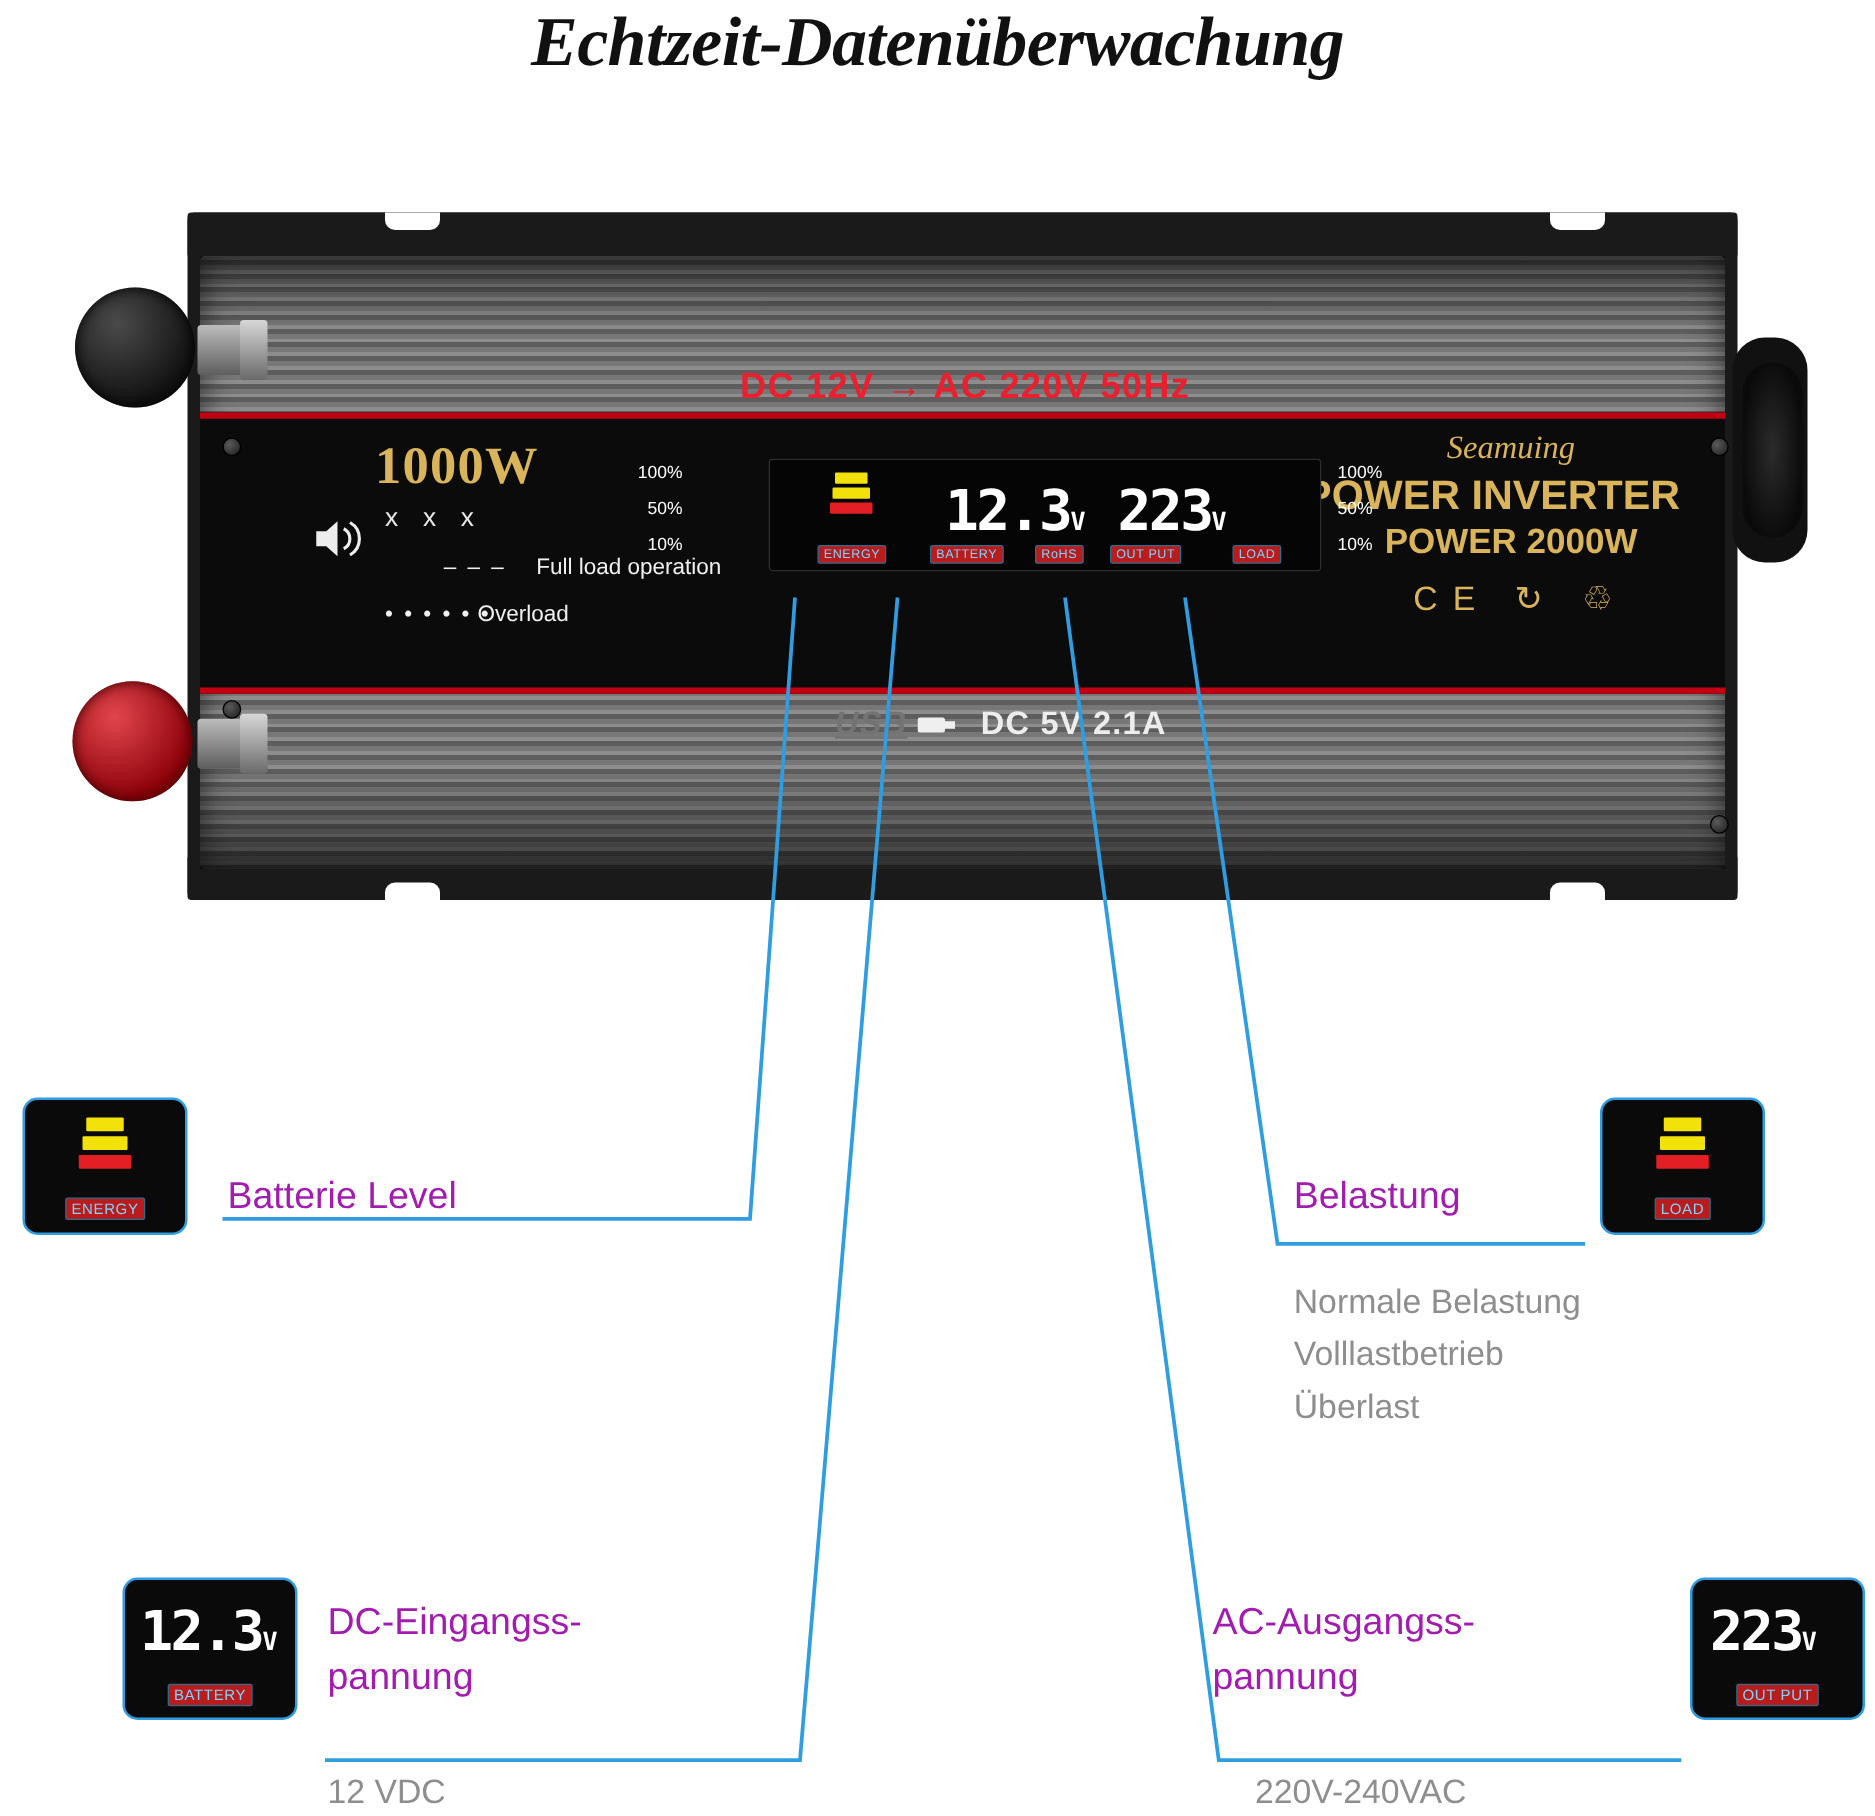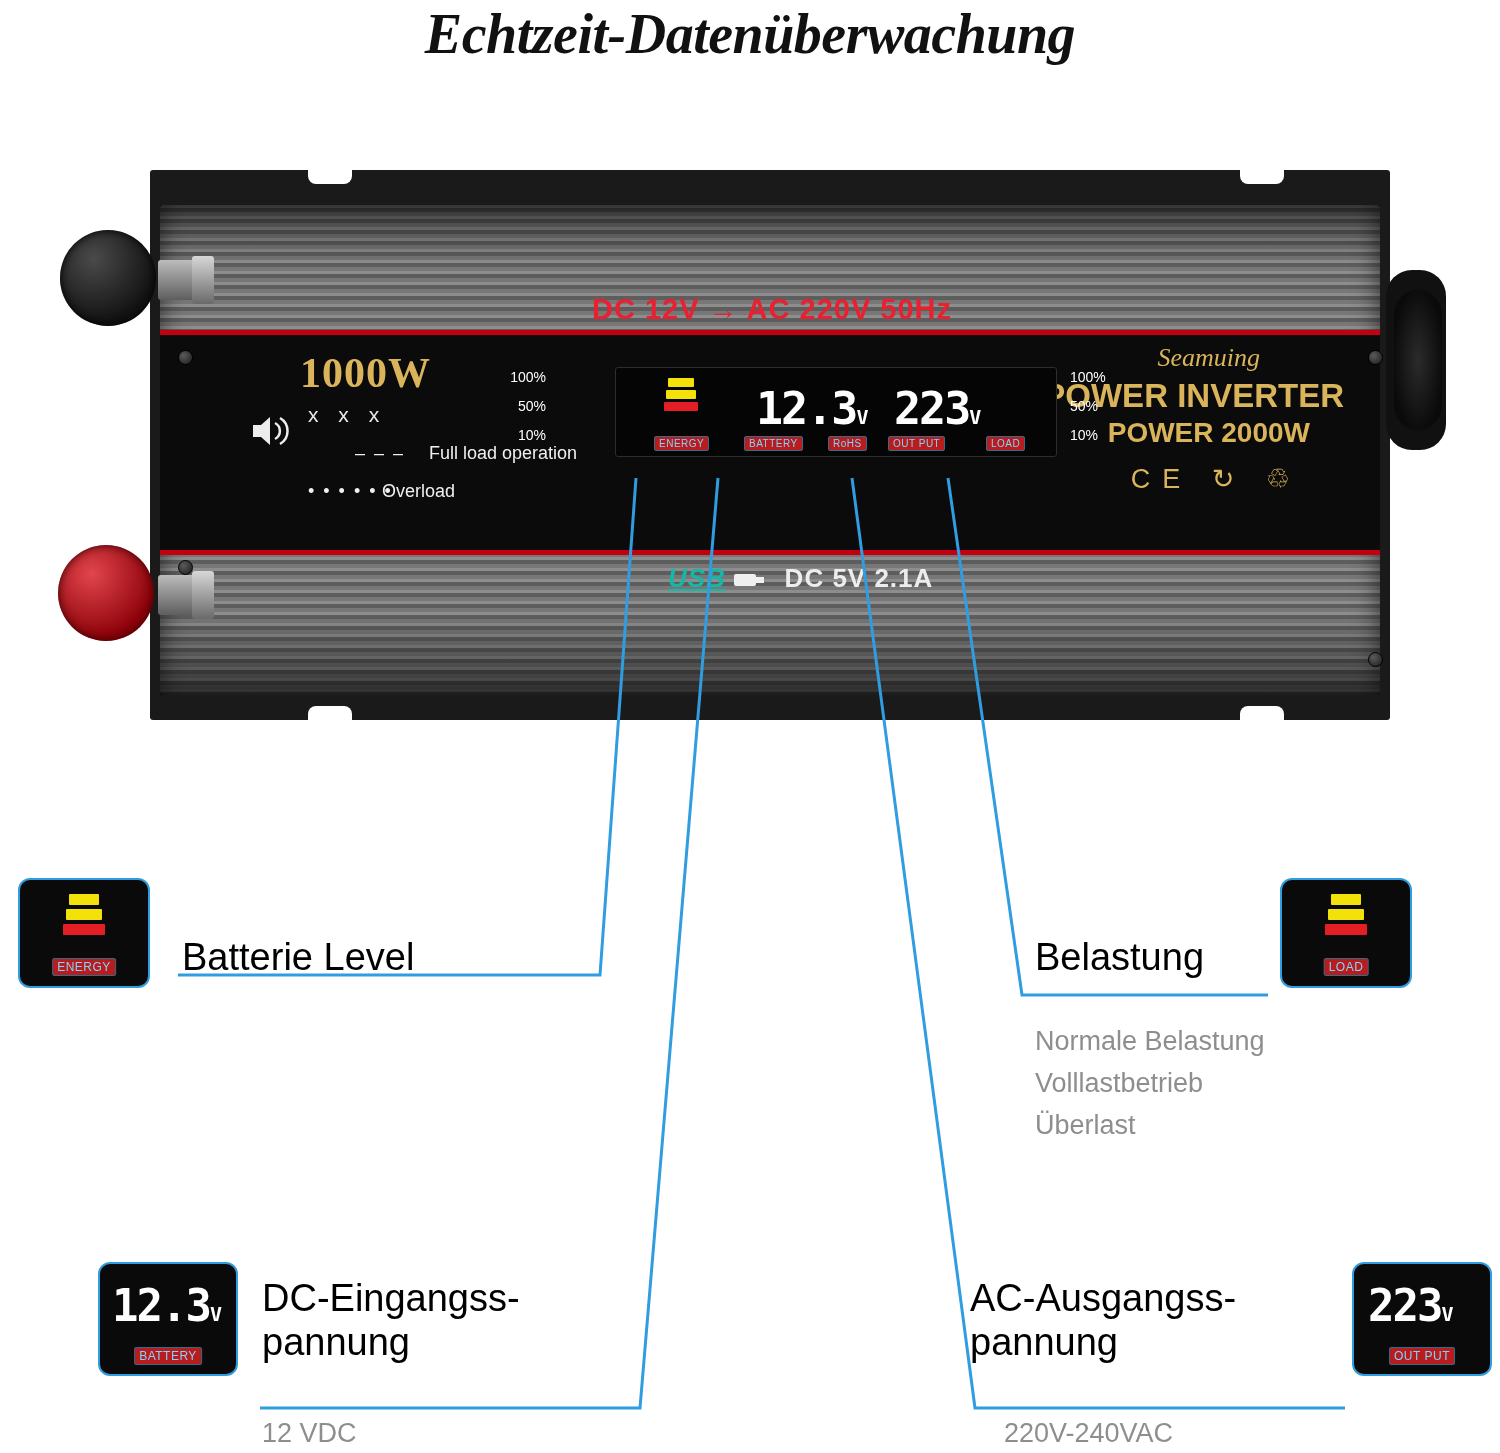--- a/index.html
+++ b/index.html
@@ -135,21 +135,21 @@
   .usb-line {
     position: absolute;
     left: 508px;
     bottom: 4px;
     font-weight: bold;
     font-size: 26px;
     color: #ededed;
     letter-spacing: 1px;
     white-space: nowrap;
   }
-  .usb-line .gold { color: #14b8a6; font-style: italic; text-decoration: underline; }
+  .usb-line .gold { color: #737373; font-style: italic; text-decoration: underline; }
 
   .brand {
     position: absolute; right: 120px; top: 8px;
     font-family: "Liberation Serif", serif;
     font-style: italic;
     font-size: 26px;
     color: #d9b45a;
     white-space: nowrap;
   }
   .brand-title {
@@ -278,22 +278,22 @@
   .badge .tag { position: absolute; }
   .badge-num {
     position: absolute;
     font-family: "DejaVu Sans Mono", monospace;
     font-weight: bold;
     color: #fff;
   }
 
   .label-text {
     position: absolute;
-    font-size: 38px;
-    color: #000000;
+    font-size: 30px;
+    color: #a21caf;
     line-height: 44px;
     white-space: pre-line;
   }
   .sub-text {
     position: absolute;
     font-size: 27px;
     color: #8e8e8e;
     line-height: 42px;
     white-space: pre-line;
   }

